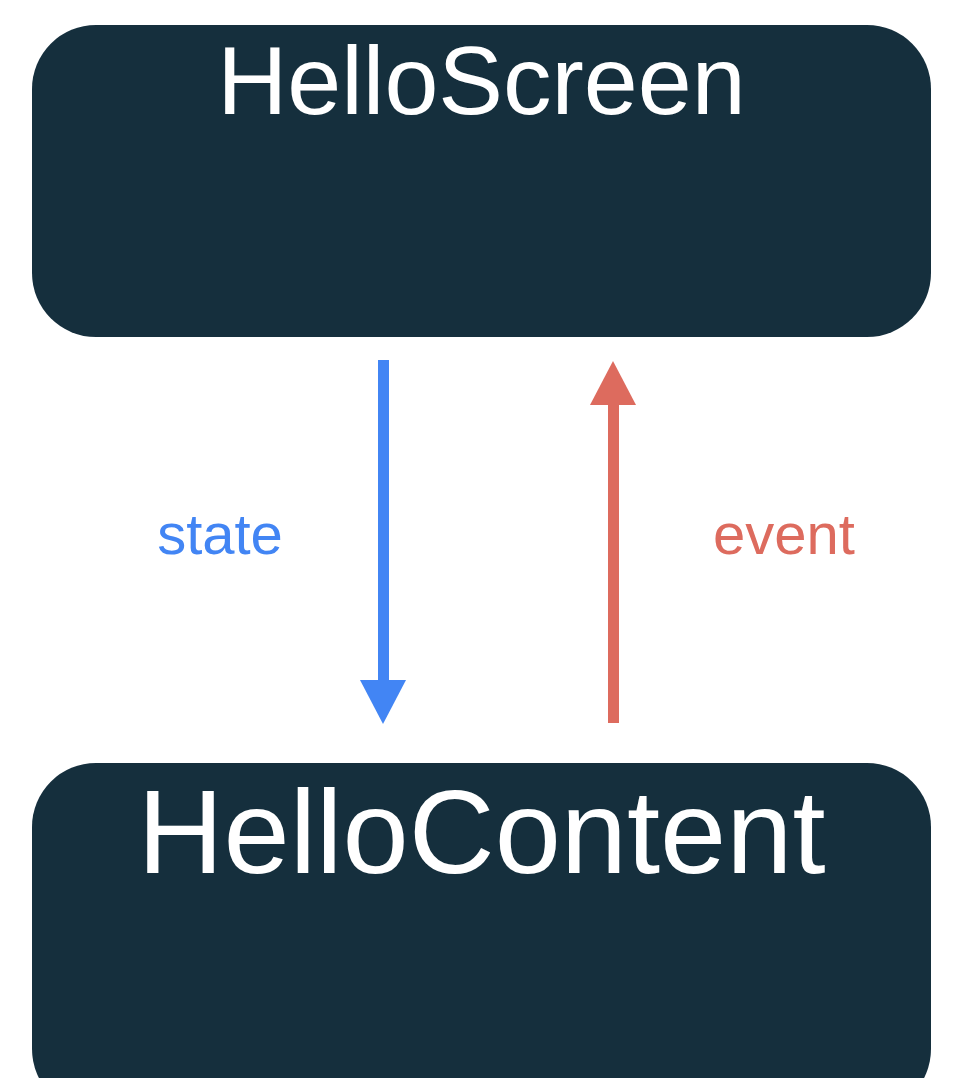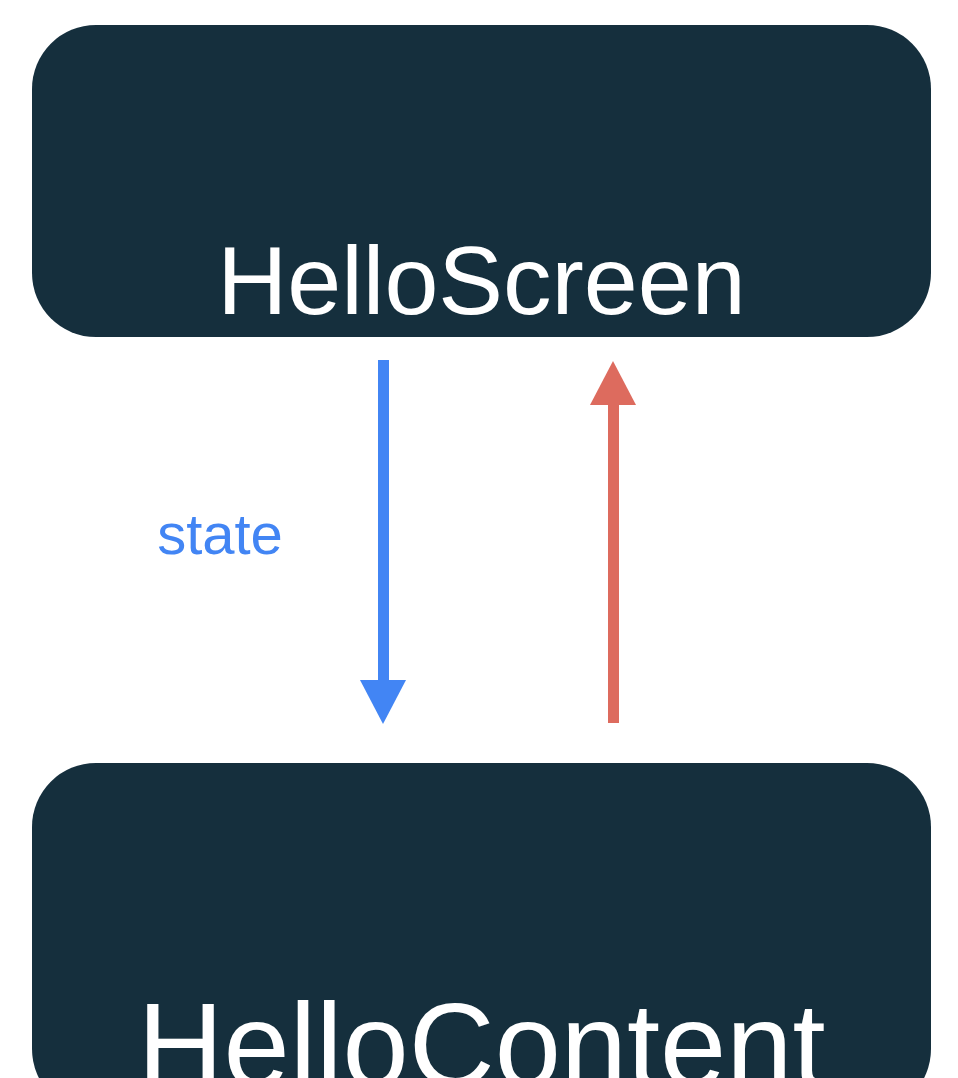--- a/index.html
+++ b/index.html
@@ -16,21 +16,21 @@
     overflow: hidden;
   }
   .node {
     position: absolute;
     left: 32px;
     width: 899px;
     background: var(--box-fill, #152F3D);
     color: var(--box-text, #ffffff);
     border-radius: 64px;
     display: flex;
-    align-items: flex-end;
+    align-items: flex-start;
     justify-content: center;
   }
   .node-top {
     top: 25px;
     height: 312px;
     font-size: 97px;
   }
   .node-bottom {
     top: 747px;
     height: 350px;
@@ -102,18 +102,19 @@
   <div class="node node-top">
     <span class="node-label">HelloScreen</span>
   </div>
 
   <div class="arrow-line state-line"></div>
   <div class="arrow-head state-head"></div>
   <div class="edge-label state-label">state</div>
 
   <div class="arrow-line event-line"></div>
   <div class="arrow-head event-head"></div>
+  <div class="edge-label event-label">event</div>
 
   <div class="node node-bottom">
     <span class="node-label">HelloContent</span>
   </div>
 
 </div>
 
 </body></html>

